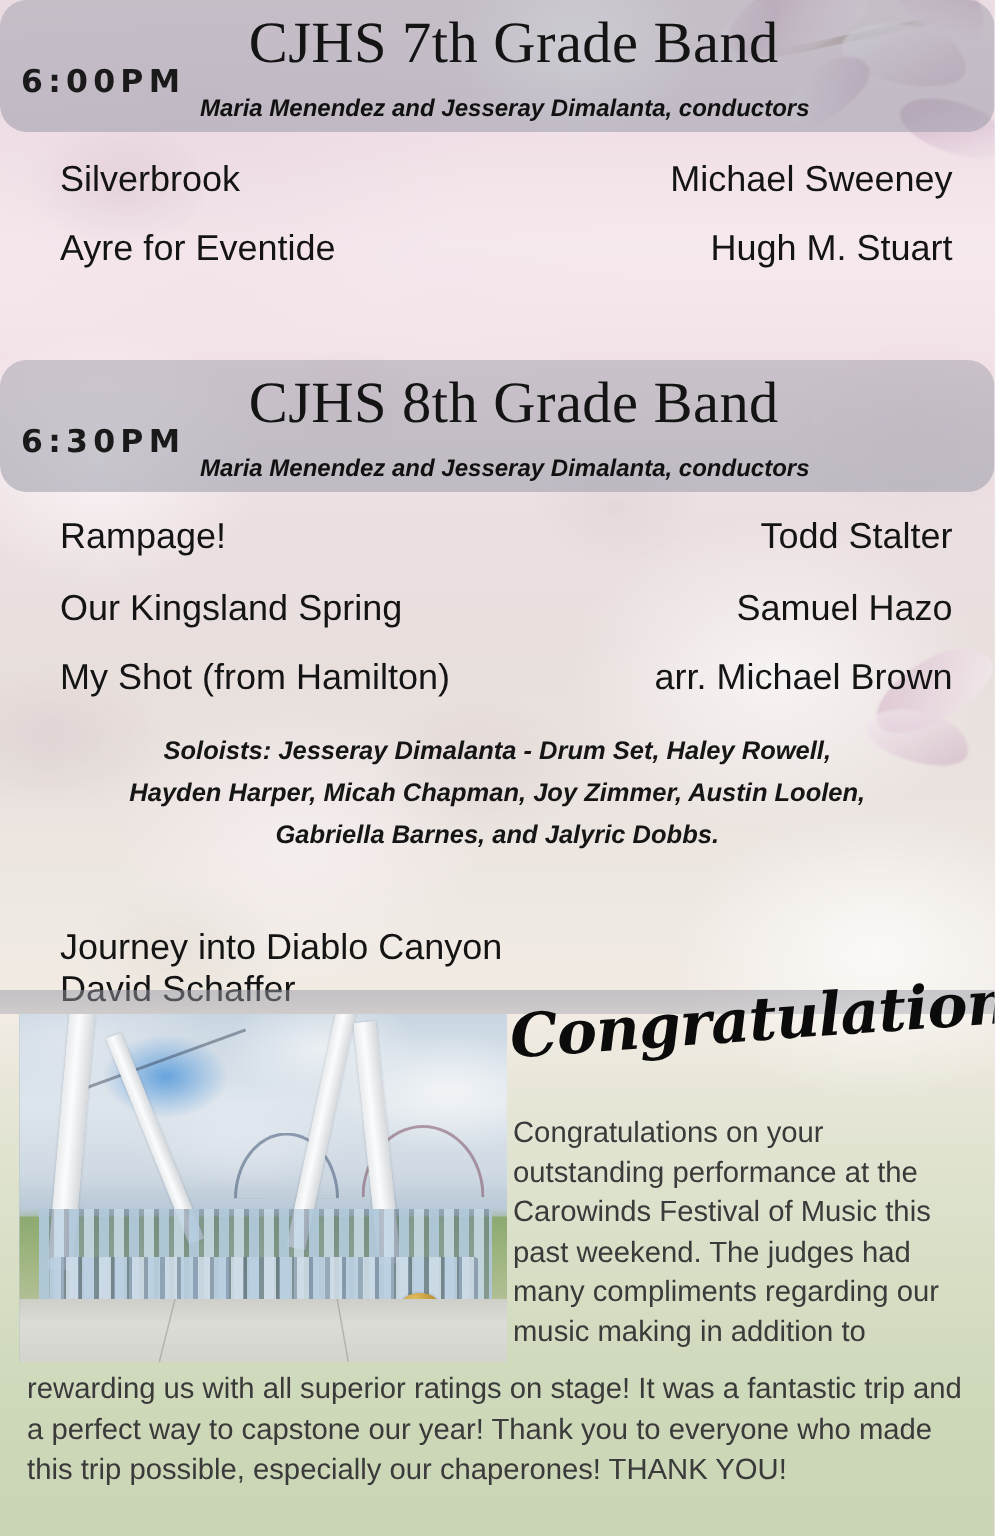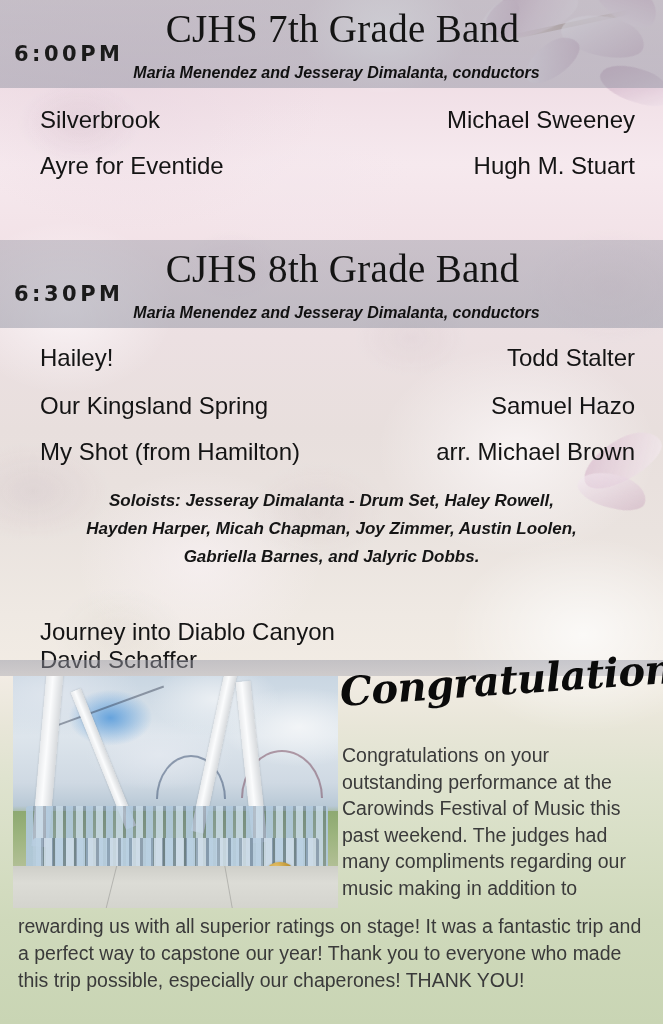--- a/index.html
+++ b/index.html
@@ -94,20 +94,21 @@
   .bl1 { width: 86px; height: 40px; top: 10px; right: 4px; transform: rotate(-28deg);
          background: linear-gradient(130deg, rgba(196,148,180,.45), rgba(252,246,250,.50)); }
   .bl2 { width: 70px; height: 34px; top: 44px; right: 22px; transform: rotate(18deg);
          background: linear-gradient(140deg, rgba(250,244,248,.60), rgba(186,140,172,.38)); }
 
   
   .banner {
     position: absolute;
     left: 0; right: 0;
     background: linear-gradient(180deg, rgba(158,158,170,.48), rgba(150,152,166,.52));
+    border-radius: 18px;
   }
   #banner-7th { top: 0; height: 88px; }
   #banner-8th { top: 240px; height: 88px; }
 
   .banner-inner {
     position: relative;
     width: 100%;
     height: 100%;
   }
 
@@ -372,21 +373,21 @@
 
   <div class="banner" id="banner-8th">
     <div class="banner-inner">
       <div class="time-badge">6:30PM</div>
       <div class="ensemble-title">CJHS 8th Grade Band</div>
       <div class="conductors">Maria Menendez and Jesseray Dimalanta, conductors</div>
     </div>
   </div>
 
   <div class="program-row" style="top:344px;">
-    <span class="piece">Hailey!</span>
+    <span class="piece">Rampage!</span>
     <span class="composer">Todd Stalter</span>
   </div>
   <div class="program-row" style="top:392px;">
     <span class="piece">Our Kingsland Spring</span>
     <span class="composer">Samuel Hazo</span>
   </div>
   <div class="program-row" style="top:438px;align-items:flex-end;">
     <span class="piece">My Shot (from Hamilton)</span>
     <span class="composer">arr. Michael Brown</span>
   </div>

